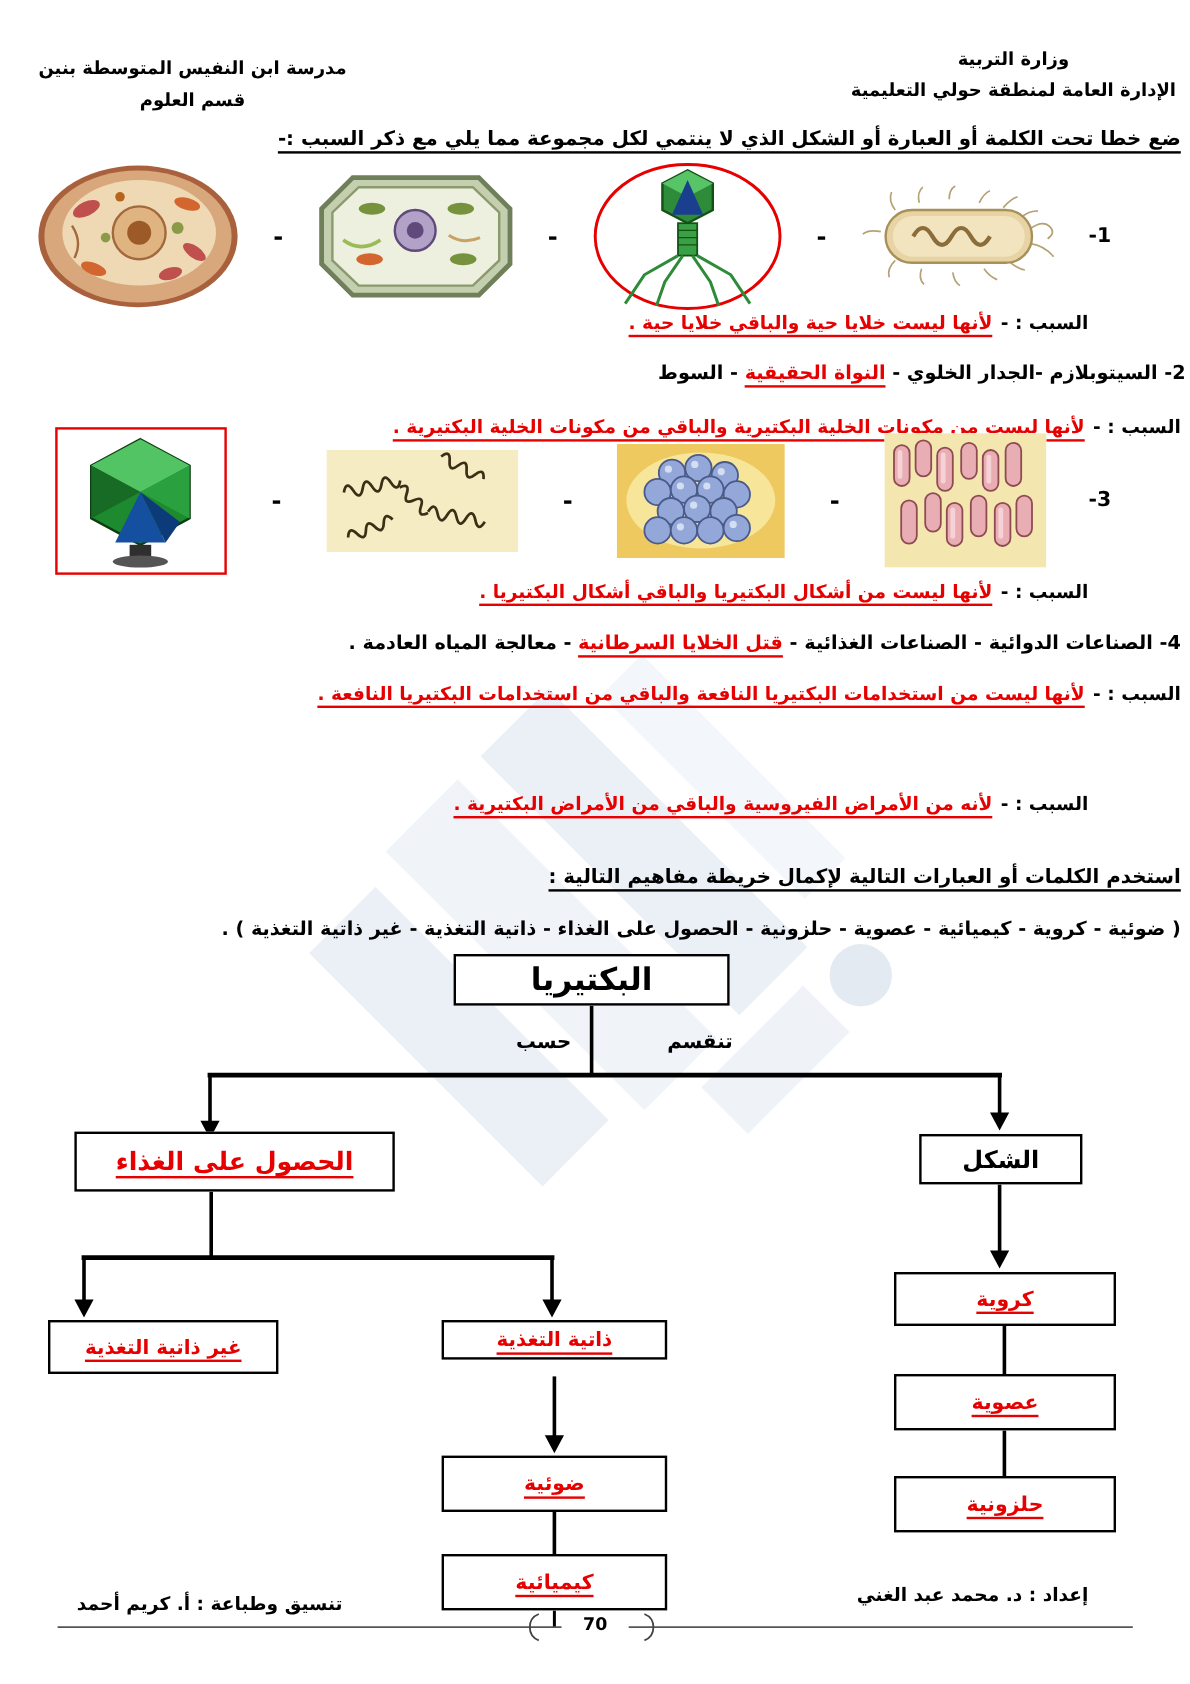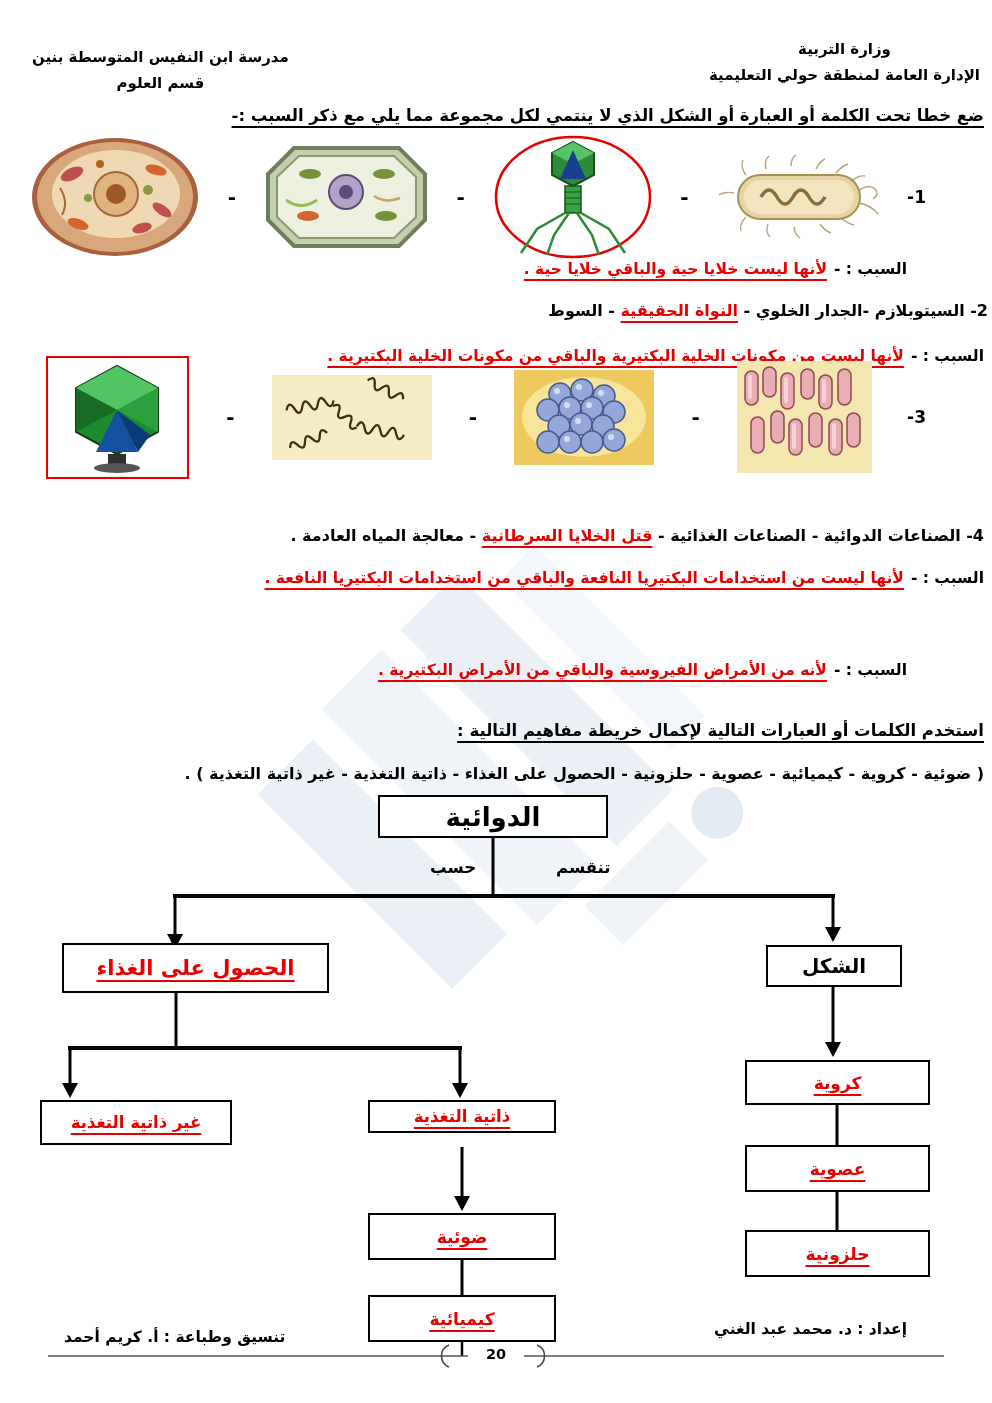--- a/index.html
+++ b/index.html
@@ -293,37 +293,40 @@
         <polygon points="107,27 107,71 66,49" fill="#2aa03e"></polygon>
         <polygon points="25,27 66,49 25,71" fill="#176b24"></polygon>
         <polygon points="66,49 87,91 45,91" fill="#1550a0"></polygon>
         <polygon points="66,49 87,91 99,74" fill="#0d3a78"></polygon>
         <rect x="57" y="93" width="18" height="13" fill="#2f2f2f"></rect>
         <ellipse cx="66" cy="107" rx="23" ry="5" fill="#555"></ellipse>
       </svg>
     </span>
   </div>
 
+  <div class="abs reason" style="top:484px; right:85px;">
+    <span class="rlabel">السبب : -</span><span class="red-u">لأنها ليست من أشكال البكتيريا والباقي أشكال البكتيريا .</span>
+  </div>
 
   <div class="abs qline" style="top:526px; right:8px;">
     <span>4- الصناعات الدوائية - الصناعات الغذائية - </span><span class="red-u">قتل الخلايا السرطانية</span><span> - معالجة المياه العادمة .</span>
   </div>
   <div class="abs reason" style="top:569px; right:8px;">
     <span class="rlabel">السبب : -</span><span class="red-u">لأنها ليست من استخدامات البكتيريا النافعة والباقي من استخدامات البكتيريا النافعة .</span>
   </div>
 
   <div class="abs reason" style="top:661px; right:85px;">
     <span class="rlabel">السبب : -</span><span class="red-u">لأنه من الأمراض الفيروسية والباقي من الأمراض البكتيرية .</span>
   </div>
 
   <div class="abs instr" style="top:721px; right:8px;">استخدم الكلمات أو العبارات التالية لإكمال خريطة مفاهيم التالية :</div>
   <div class="abs qline" style="top:764px; right:8px;">( ضوئية - كروية - كيميائية - عصوية - حلزونية - الحصول على الغذاء - ذاتية التغذية - غير ذاتية التغذية ) .</div>
 
   <div class="map-box" style="left:378px; top:795px; width:230px; height:43px; font-size:26px;">
-    <span>الدوائية</span>
+    <span>البكتيريا</span>
   </div>
 
   <span class="map-label" style="left:556px; top:858px;">تنقسم</span>
   <span class="map-label" style="left:430px; top:858px;">حسب</span>
 
   <div class="map-box" style="left:62px; top:943px; width:267px; height:50px; font-size:21px;">
     <span class="map-red">الحصول على الغذاء</span>
   </div>
 
   <div class="map-box" style="left:766px; top:945px; width:136px; height:42px; font-size:20px;">
@@ -353,15 +356,15 @@
   <div class="map-box" style="left:745px; top:1145px; width:185px; height:47px; font-size:17px;">
     <span class="map-red">عصوية</span>
   </div>
 
   <div class="map-box" style="left:745px; top:1230px; width:185px; height:47px; font-size:17px;">
     <span class="map-red">حلزونية</span>
   </div>
 
   <div class="footer-text" style="right:85px; top:1320px;">إعداد : د. محمد عبد الغني</div>
   <div class="footer-text" style="left:64px; top:1328px;">تنسيق وطباعة : أ. كريم أحمد</div>
-  <div class="pgnum">20</div>
+  <div class="pgnum">70</div>
 
 </div>
 
 </body></html>

